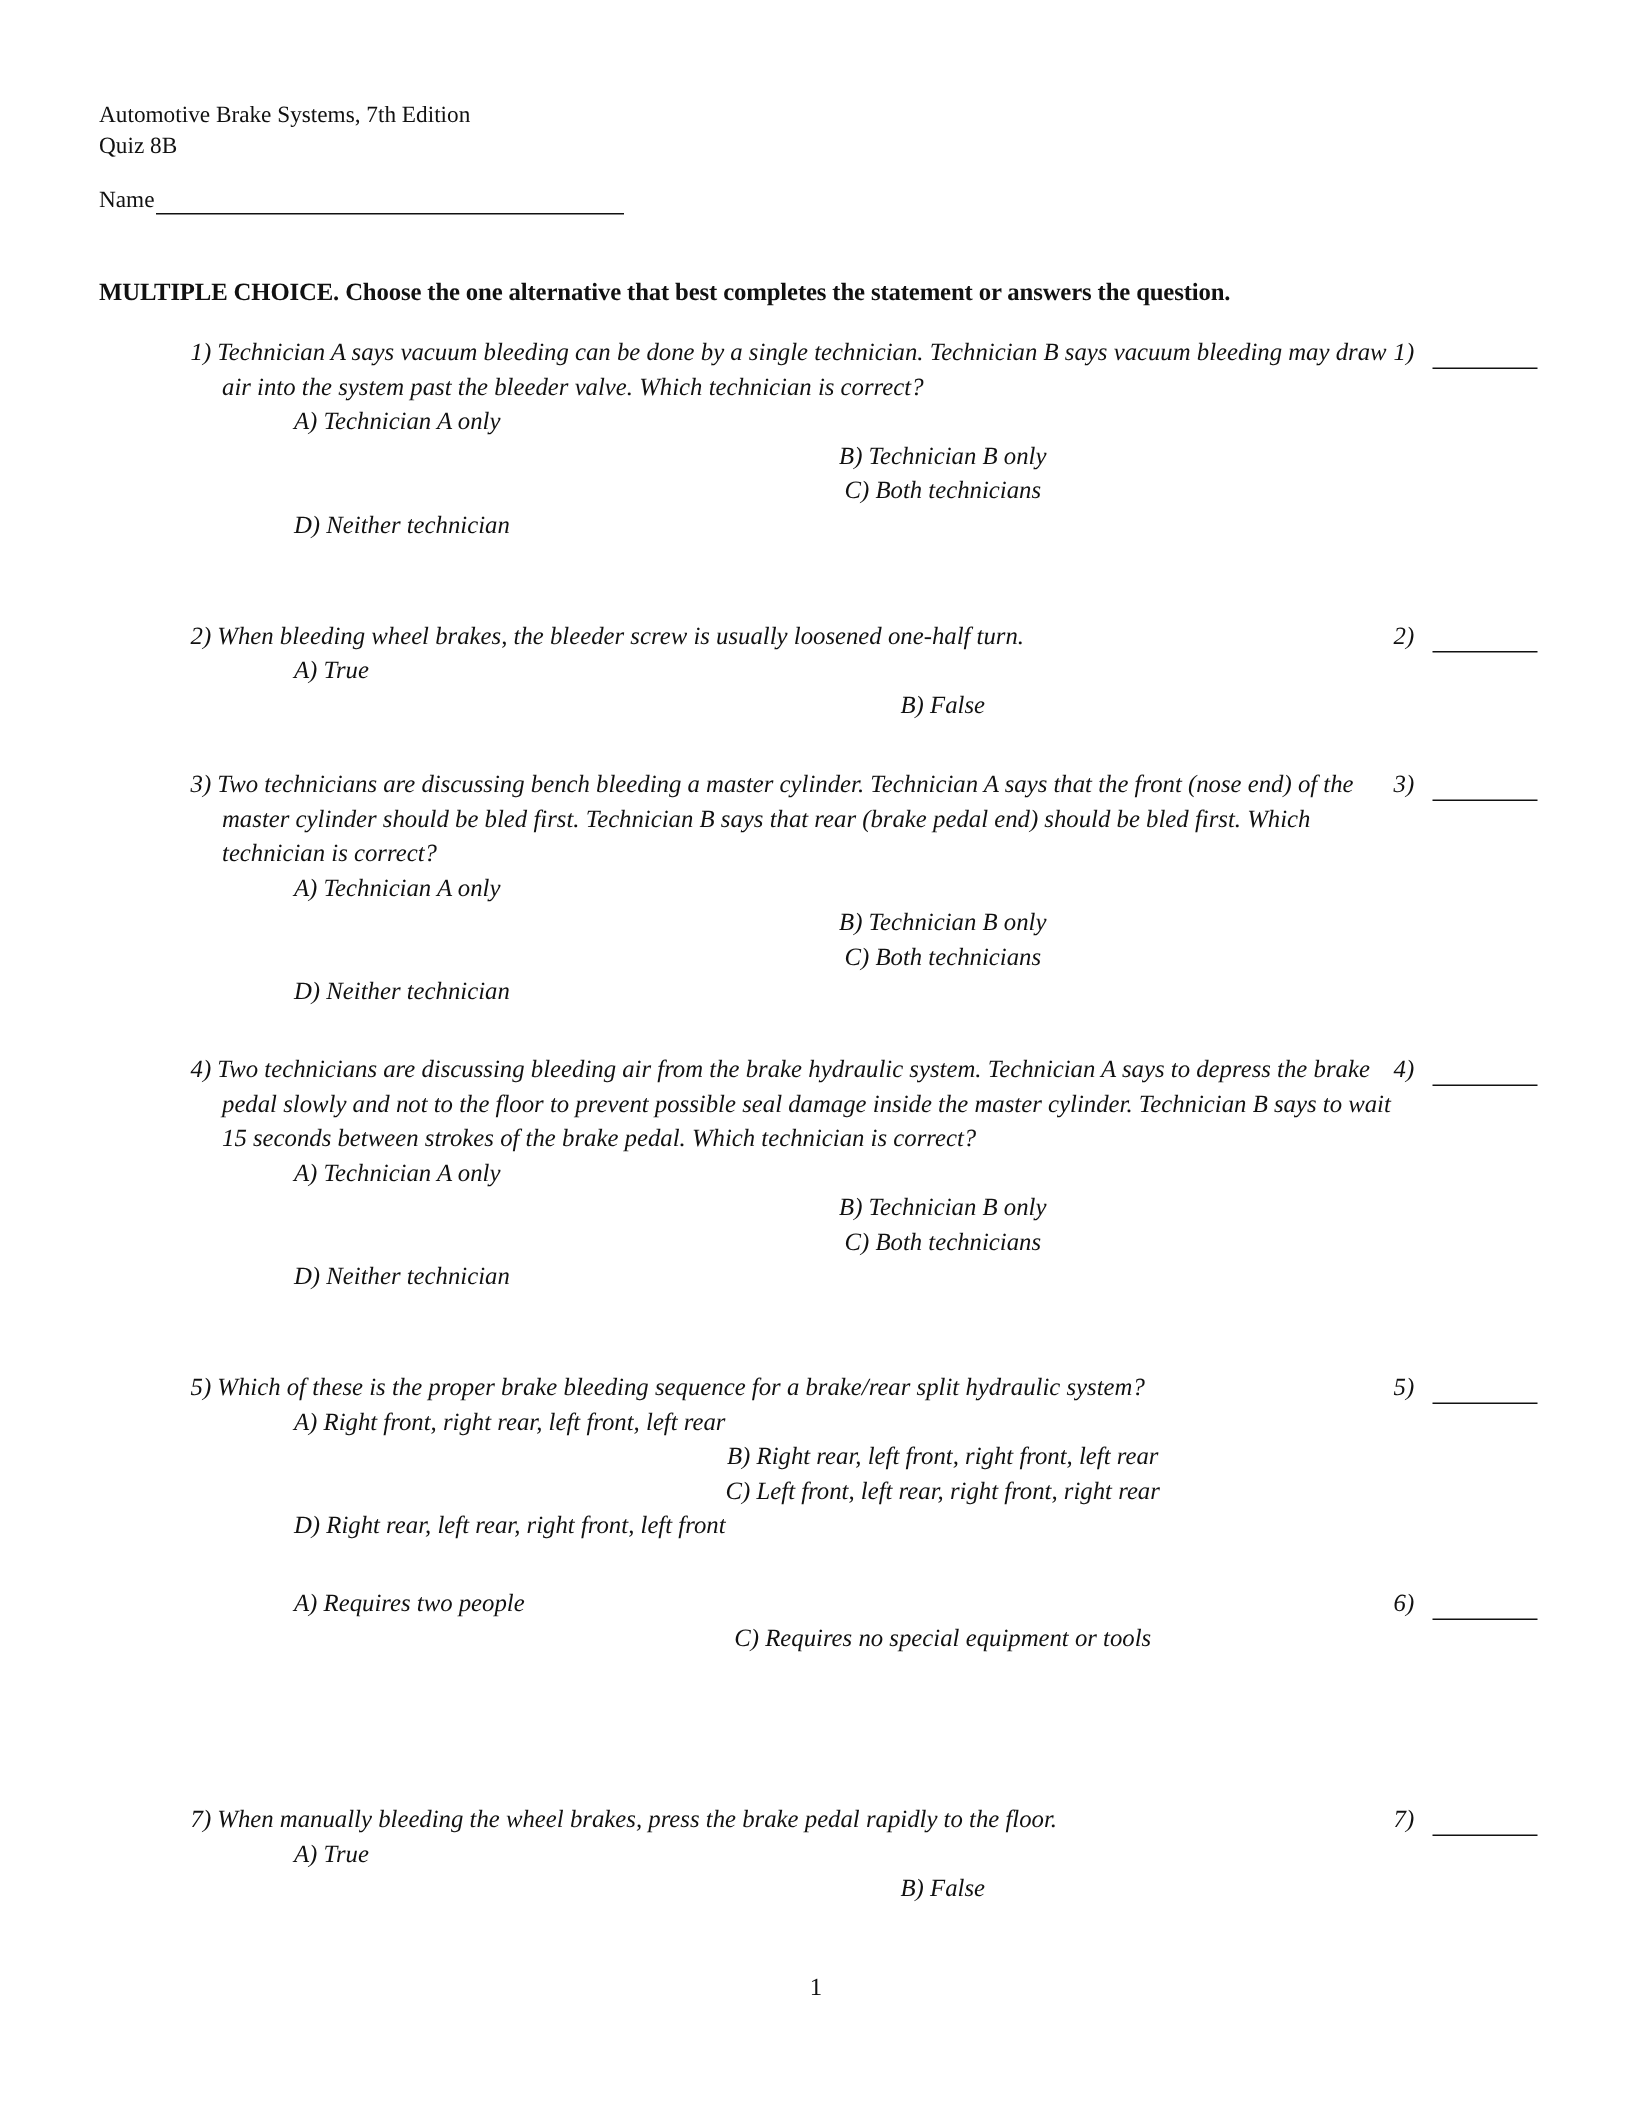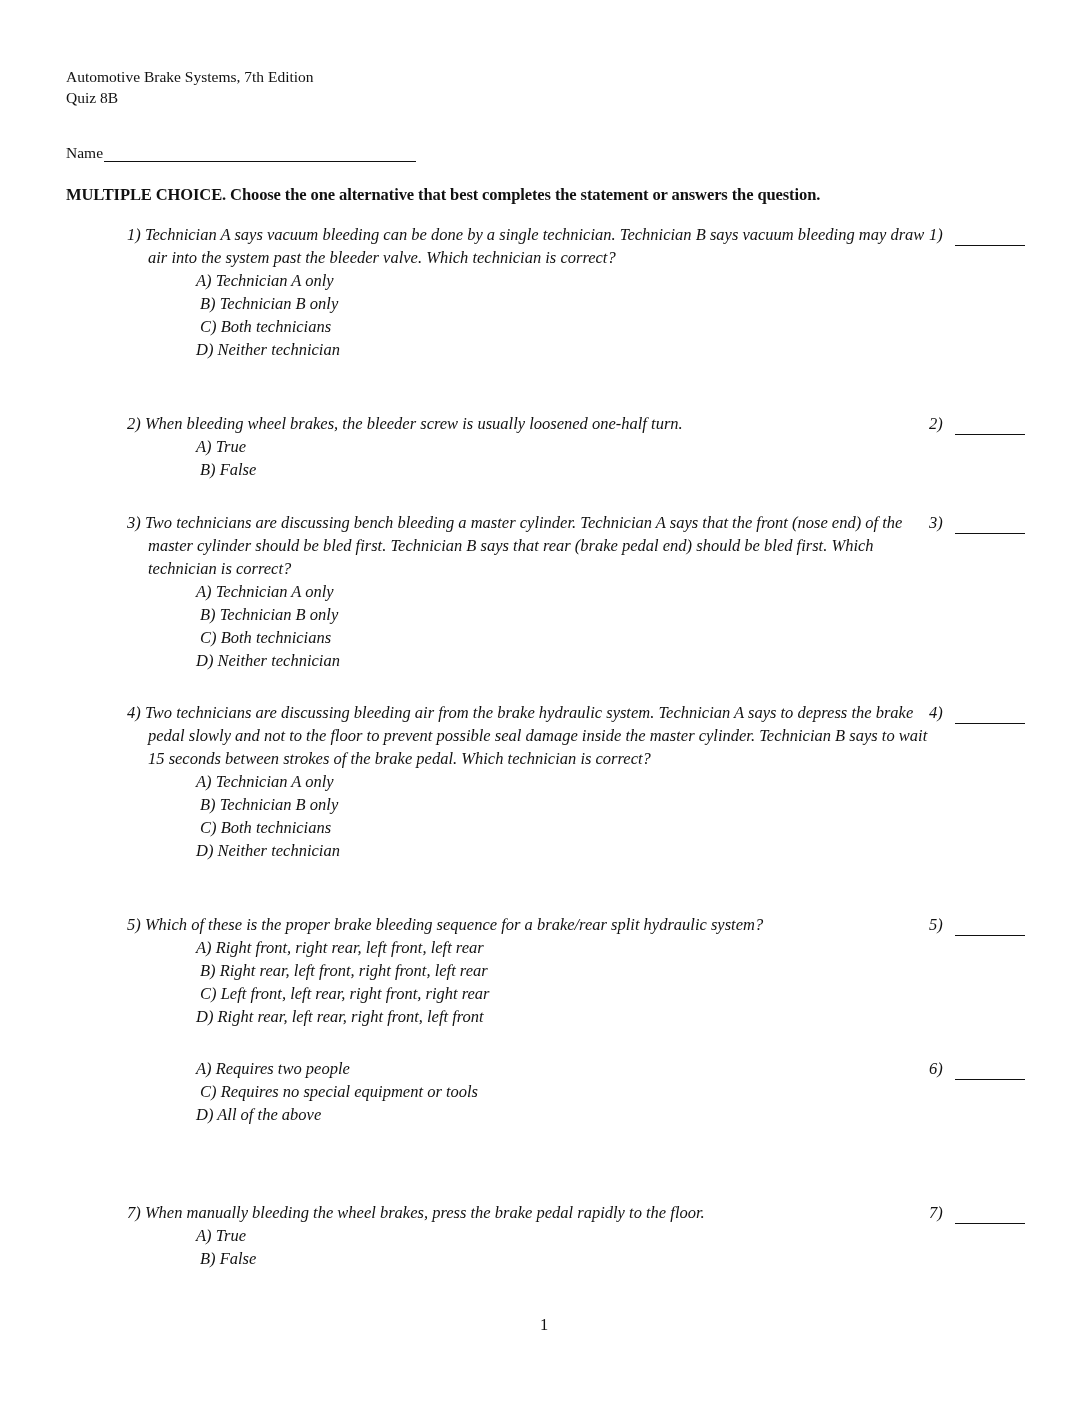--- a/index.html
+++ b/index.html
@@ -2,28 +2,28 @@
 <html><head>
   <meta charset="utf-8">
   <style>
     html, body { margin: 0; padding: 0; background: #ffffff; }
     body {
       width: 1088px; height: 1408px; position: relative; overflow: hidden;
       font-family: "Liberation Serif", "DejaVu Serif", serif;
       color: #111111;
     }
     .header { position: absolute; left: 66px; top: 66px; font-size: 15.5px; line-height: 21px; }
-    .name-row { position: absolute; left: 66px; top: 124px; font-size: 15.5px; display: flex; align-items: flex-end; margin-top: 19px; }
+    .name-row { position: absolute; left: 66px; top: 124px; font-size: 15.5px; display: flex; align-items: flex-end; }
     .name-line { display: inline-block; width: 312px; border-bottom: 1px solid #111; height: 18px; margin-left: 1px; }
     .instructions { position: absolute; left: 66px; top: 185px; font-size: 16.5px; font-weight: bold; letter-spacing: -0.1px; white-space: nowrap; }
     .question { position: absolute; left: 127px; width: 930px; font-size: 16.5px; line-height: 23px; font-style: italic; }
     .q-stem { width: 780px; padding-left: 21px; text-indent: -21px; }
     .q-choices { margin-left: 69px; }
     .q-choice { white-space: nowrap; }
-    .q-choice.shift { padding-left: 4px; }
+    .q-choice.shift { padding-left: 4px; text-align: center; }
     .answer-slot { position: absolute; left: 802px; top: 0; display: flex; align-items: flex-end; }
     .answer-num { width: 26px; text-align: left; }
     .answer-line { display: inline-block; width: 70px; border-bottom: 1px solid #111; height: 18px; margin-left: 0px; }
     .page-number { position: absolute; left: 0; width: 1088px; top: 1315px; text-align: center; font-size: 16.5px; }
   </style>
 </head>
 <body>
 
 <div class="header">
   <div>Automotive Brake Systems, 7th Edition</div>
@@ -112,21 +112,20 @@
   <div class="answer-slot">
     <span class="answer-num">5)</span>
     <span class="answer-line"></span>
   </div>
 </div>
 
 <div class="question" style="top:1057px;">
   <div class="q-choices">
     <div class="q-choice">A) Requires two people</div>
     <div class="q-choice shift">C) Requires no special equipment or tools</div>
-    <div class="q-choice">D) All of the above</div>
   </div>
   <div class="answer-slot">
     <span class="answer-num">6)</span>
     <span class="answer-line"></span>
   </div>
 </div>
 
 <div class="question" style="top:1201px;">
   <div class="q-stem">
     <span>7)</span> <span>When manually bleeding the wheel brakes, press the brake pedal rapidly to the floor.</span>

